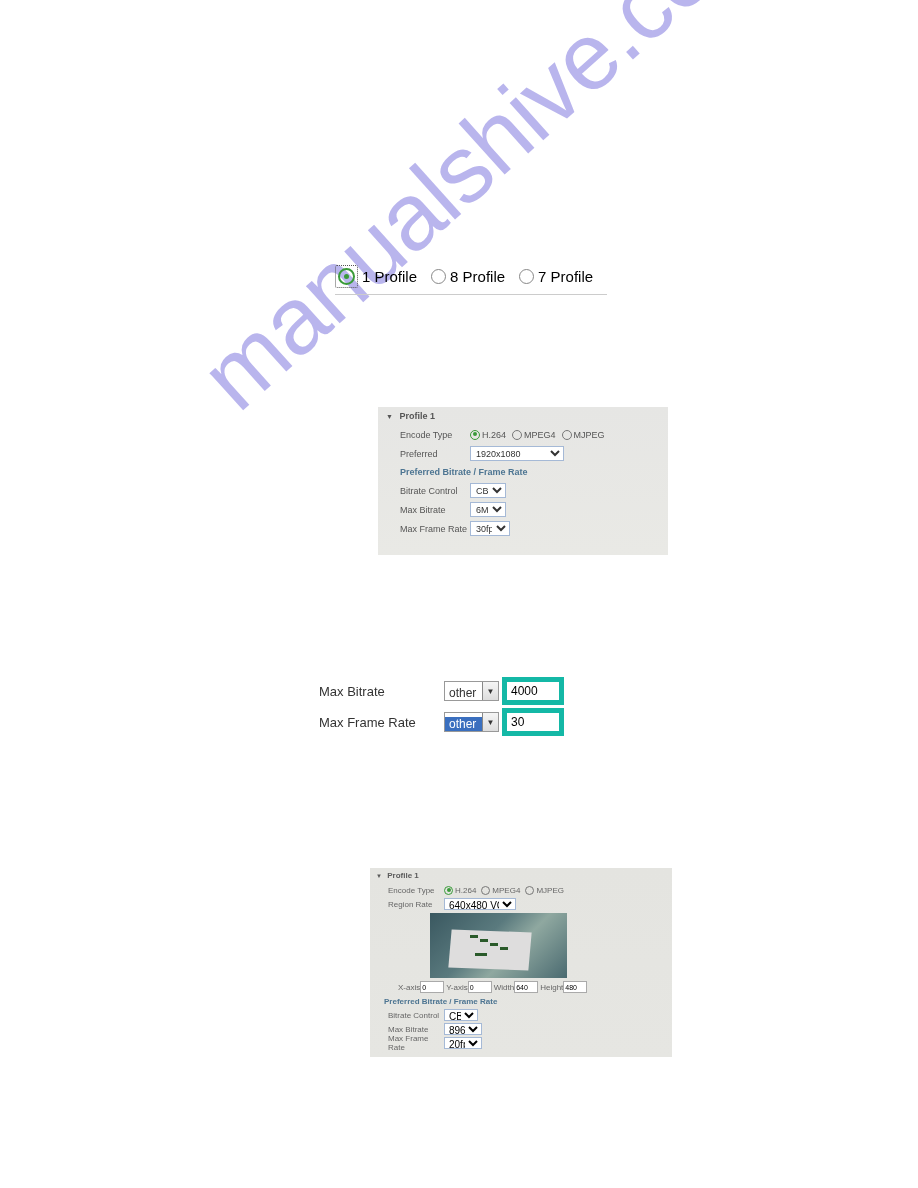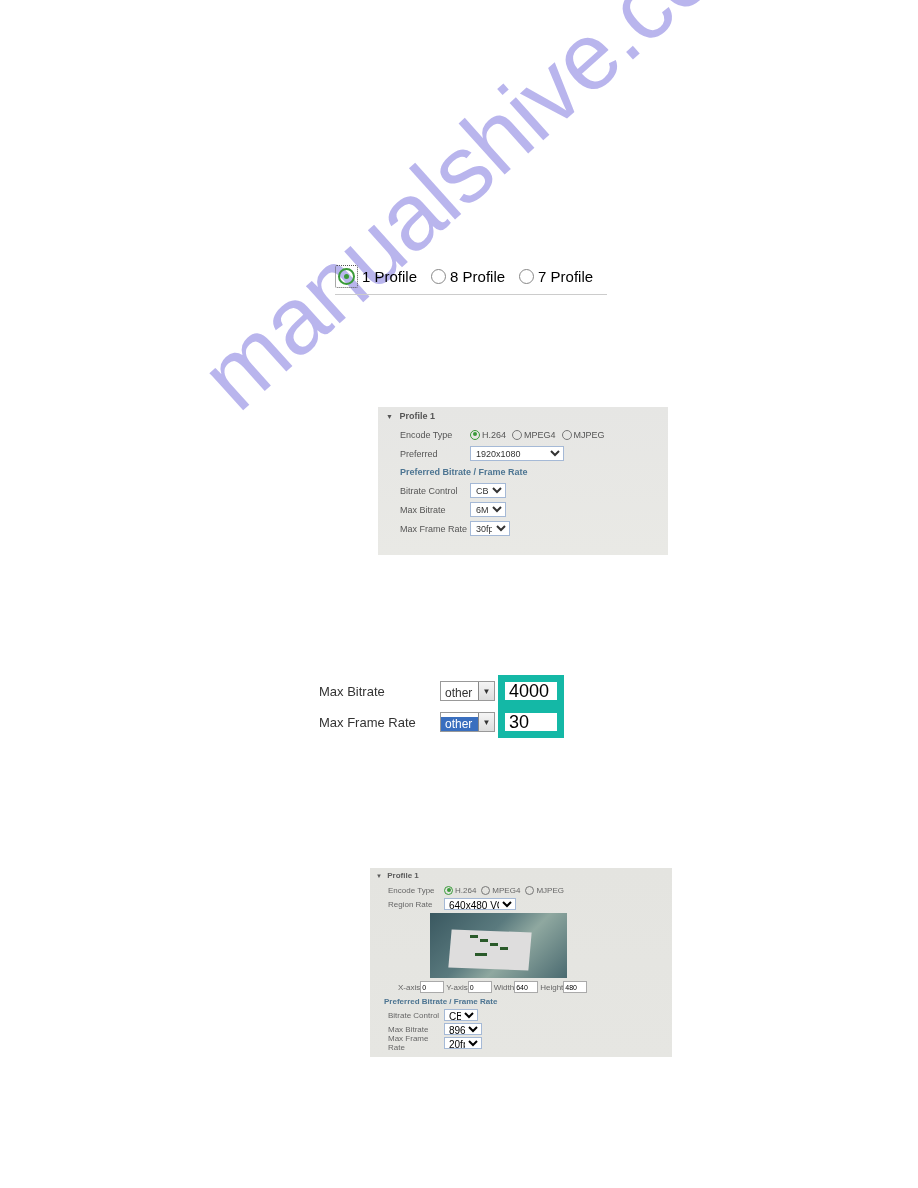--- a/index.html
+++ b/index.html
@@ -176,22 +176,22 @@
     border-left: 1px solid #888;
     display: flex;
     align-items: center;
     justify-content: center;
     font-size: 8px;
     color: #333;
   }
   .num-input {
     height: 18px;
     width: 44px;
-    border: 7px solid #14b8a6;
-    font-size: 18px;
+    border: 5px solid #14b8a6;
+    font-size: 12px;
     padding: 0 4px;
     margin-left: 3px;
     background: #fff;
   }
 
   
   .panel-bottom {
     position: absolute;
     left: 370px;
     top: 868px;

